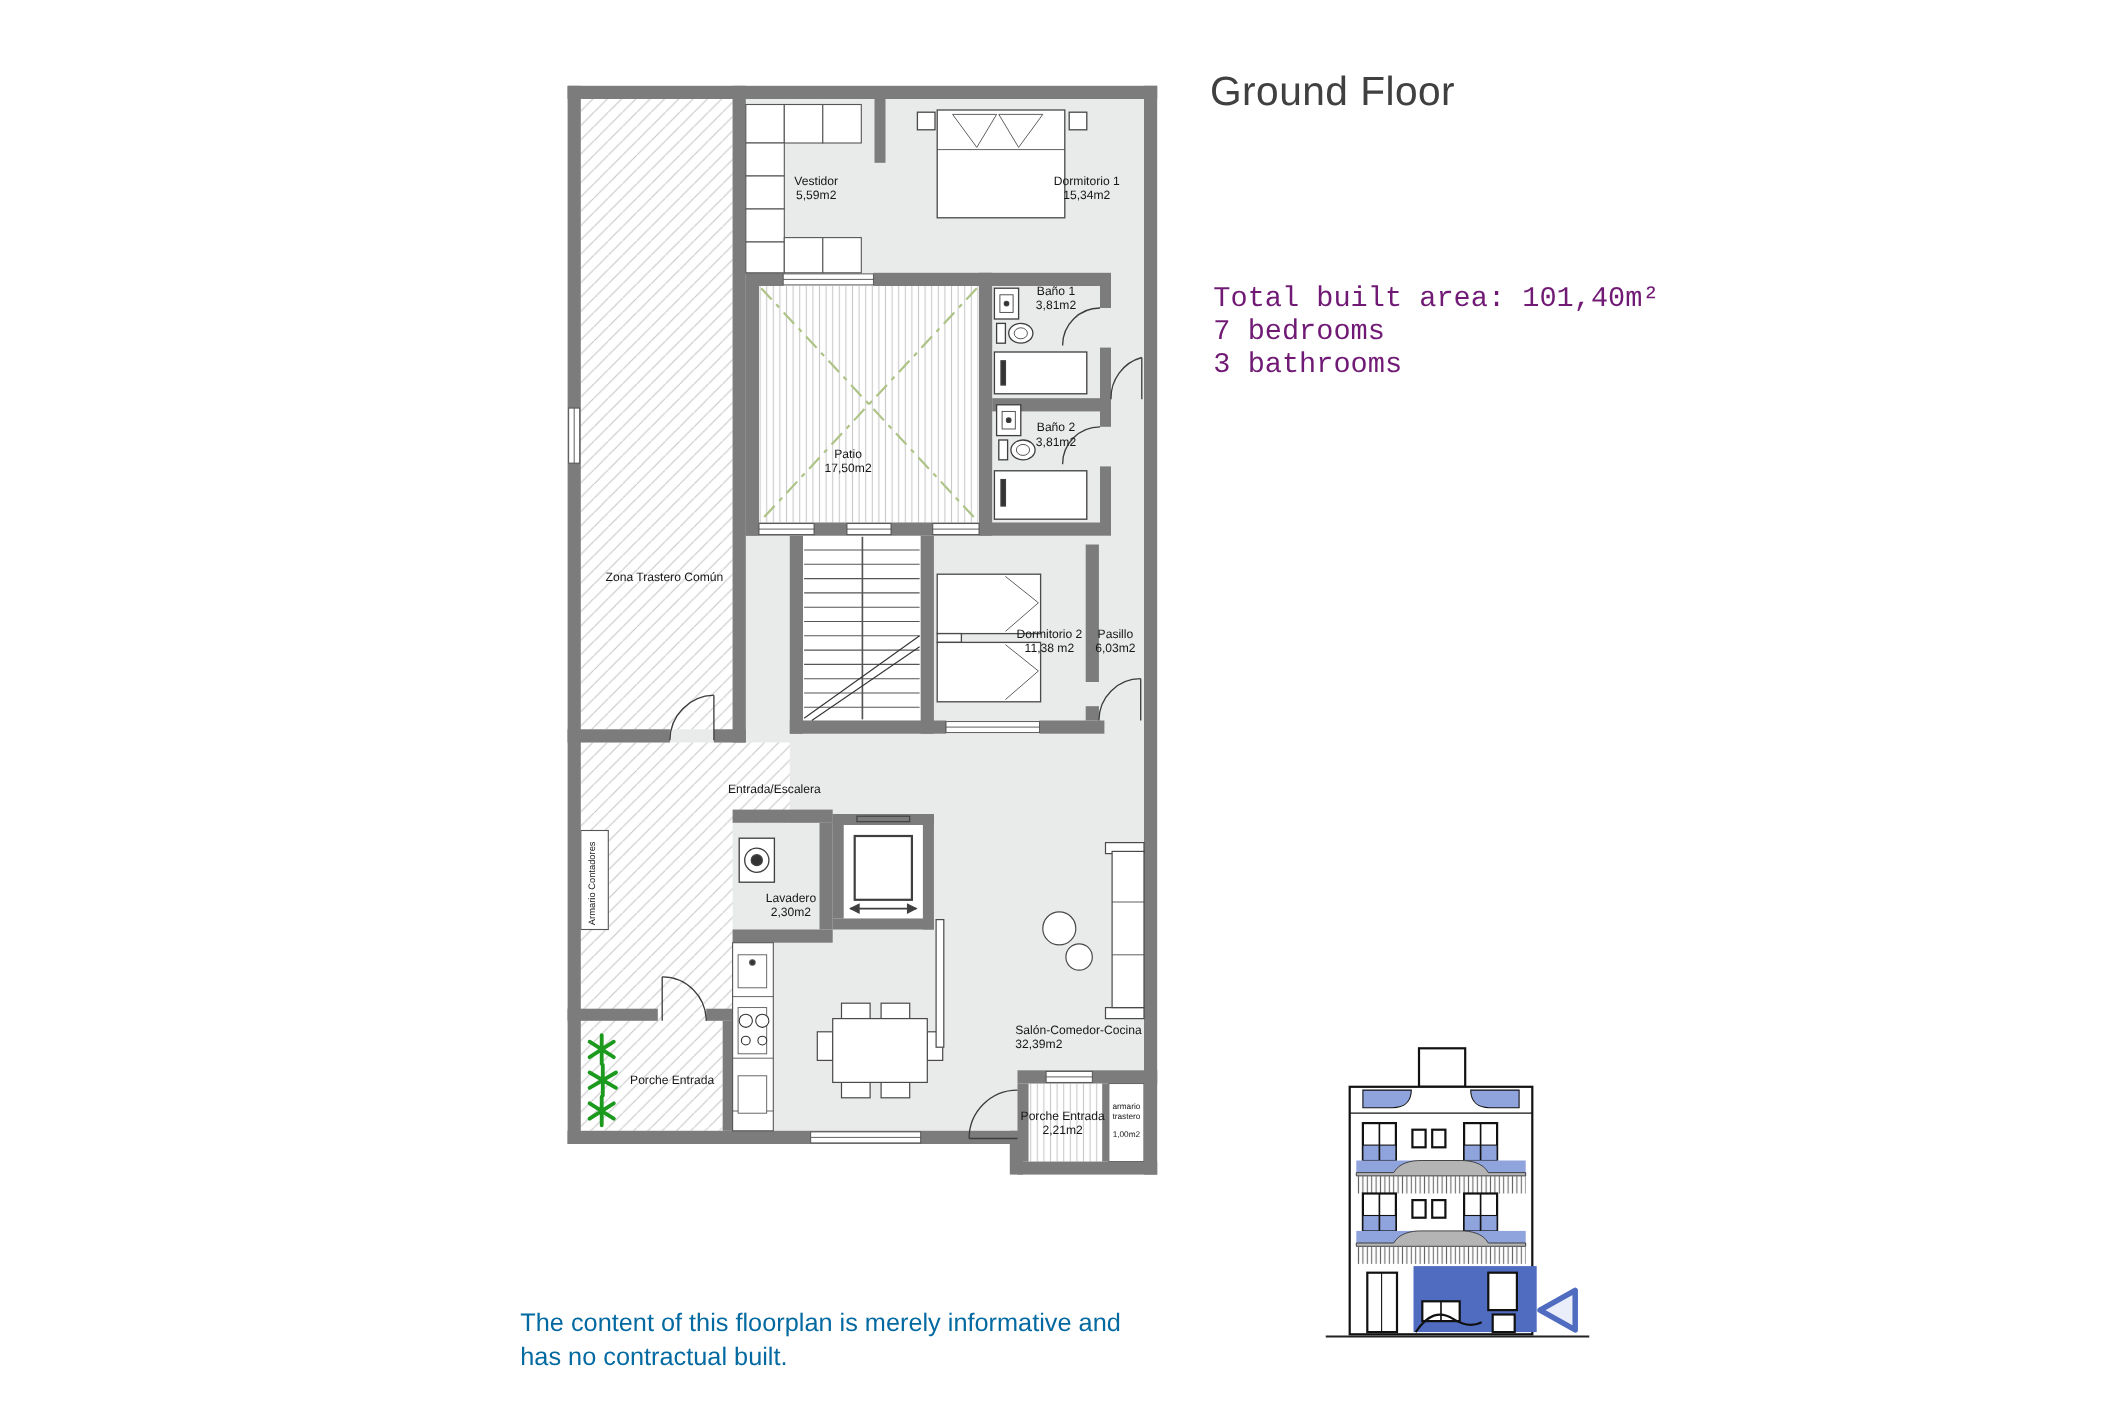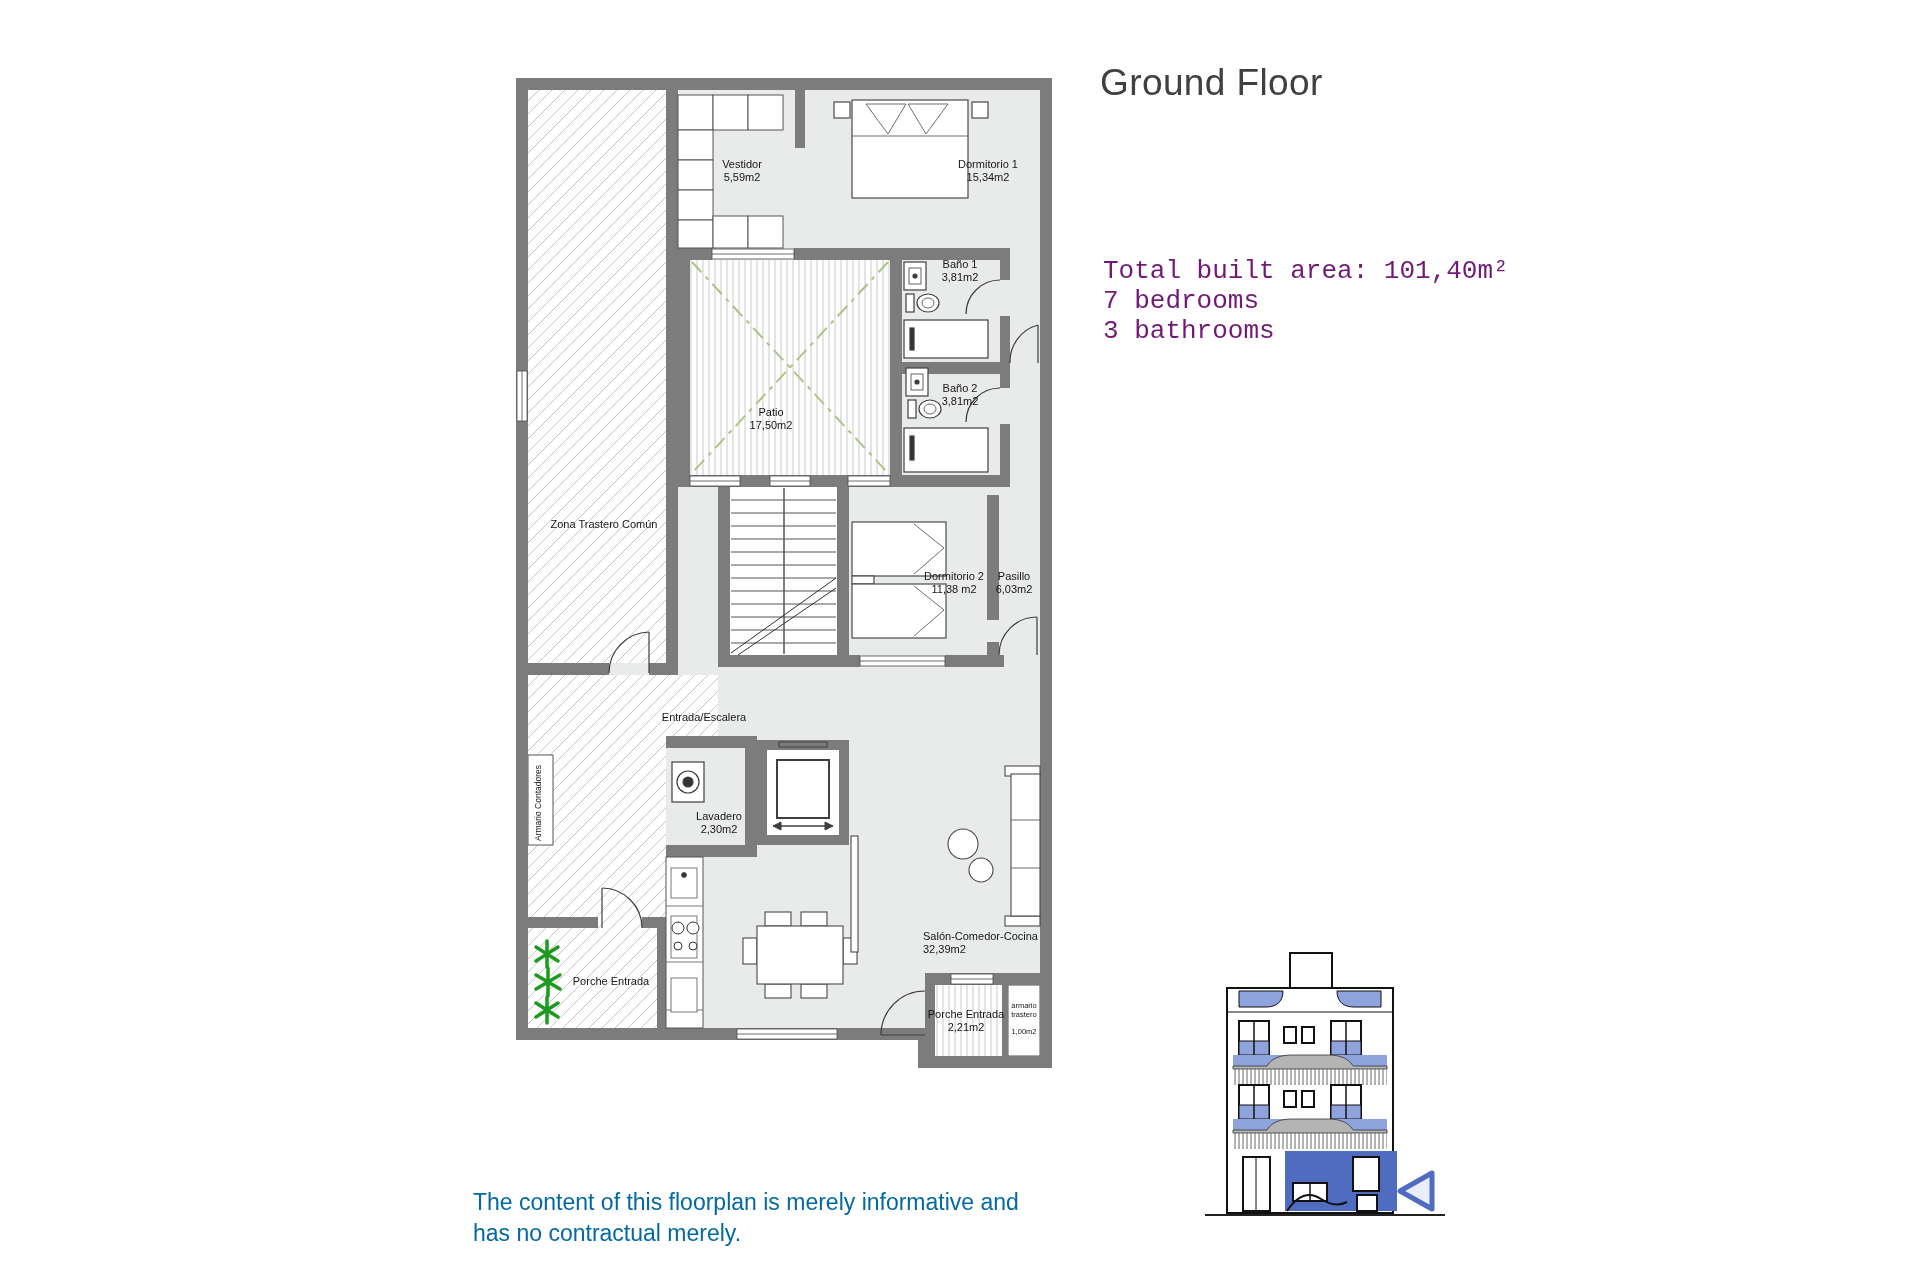--- a/index.html
+++ b/index.html
@@ -307,21 +307,21 @@
   </div>
 
   <div class="abs info">
     <div>Total built area: 101,40m²</div>
     <div>7 bedrooms</div>
     <div>3 bathrooms</div>
   </div>
 
   <div class="abs disclaimer">
     <div>The content of this floorplan is merely informative and</div>
-    <div>has no contractual merely.</div>
+    <div>has no contractual built.</div>
   </div>
 
   <svg class="abs" style="left:1205px;top:945px;" width="240" height="285" viewBox="0 0 240 285">
     <defs>
       <pattern id="balusters" width="4" height="12" patternUnits="userSpaceOnUse">
         <line x1="2" y1="0" x2="2" y2="12" stroke="#666" stroke-width="1"></line>
       </pattern>
     </defs>
     <g>
       <line x1="0" y1="270" x2="240" y2="270" stroke="#222" stroke-width="2"></line>

